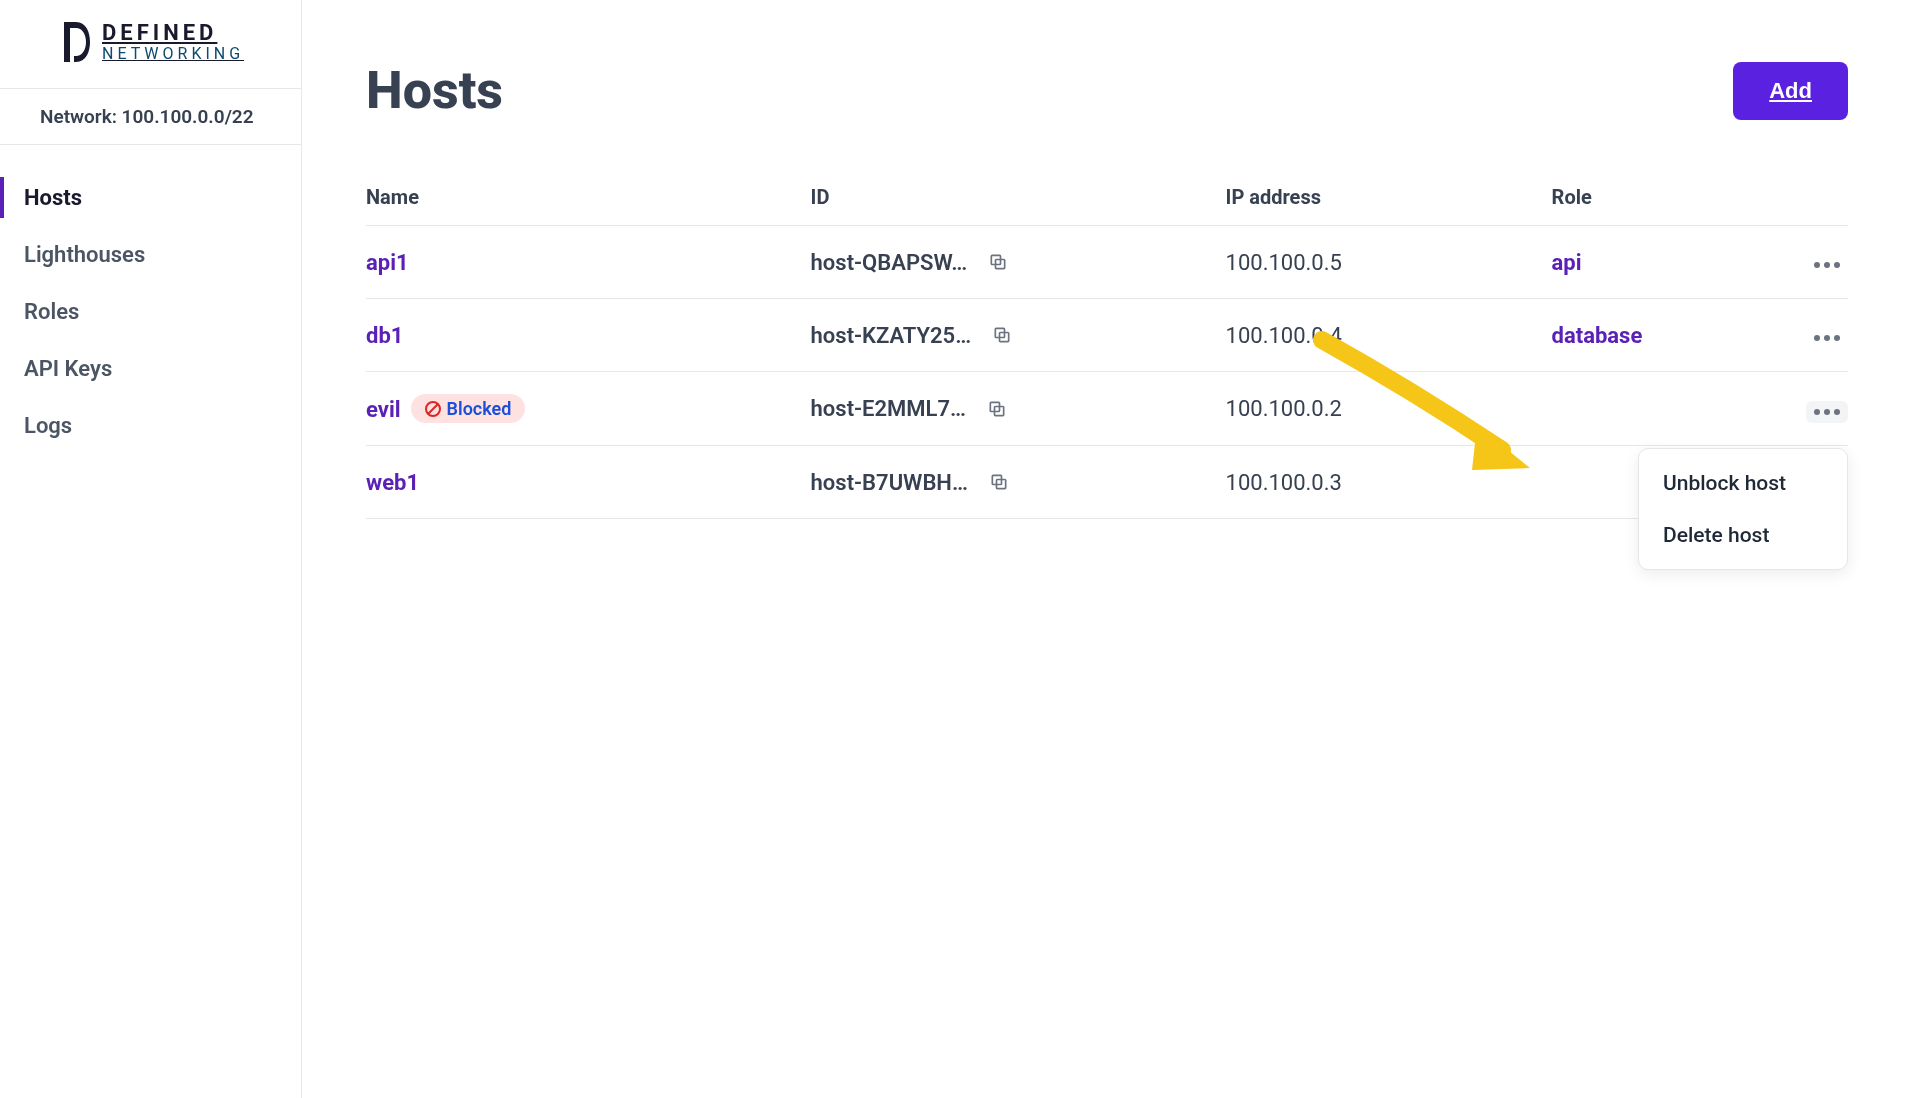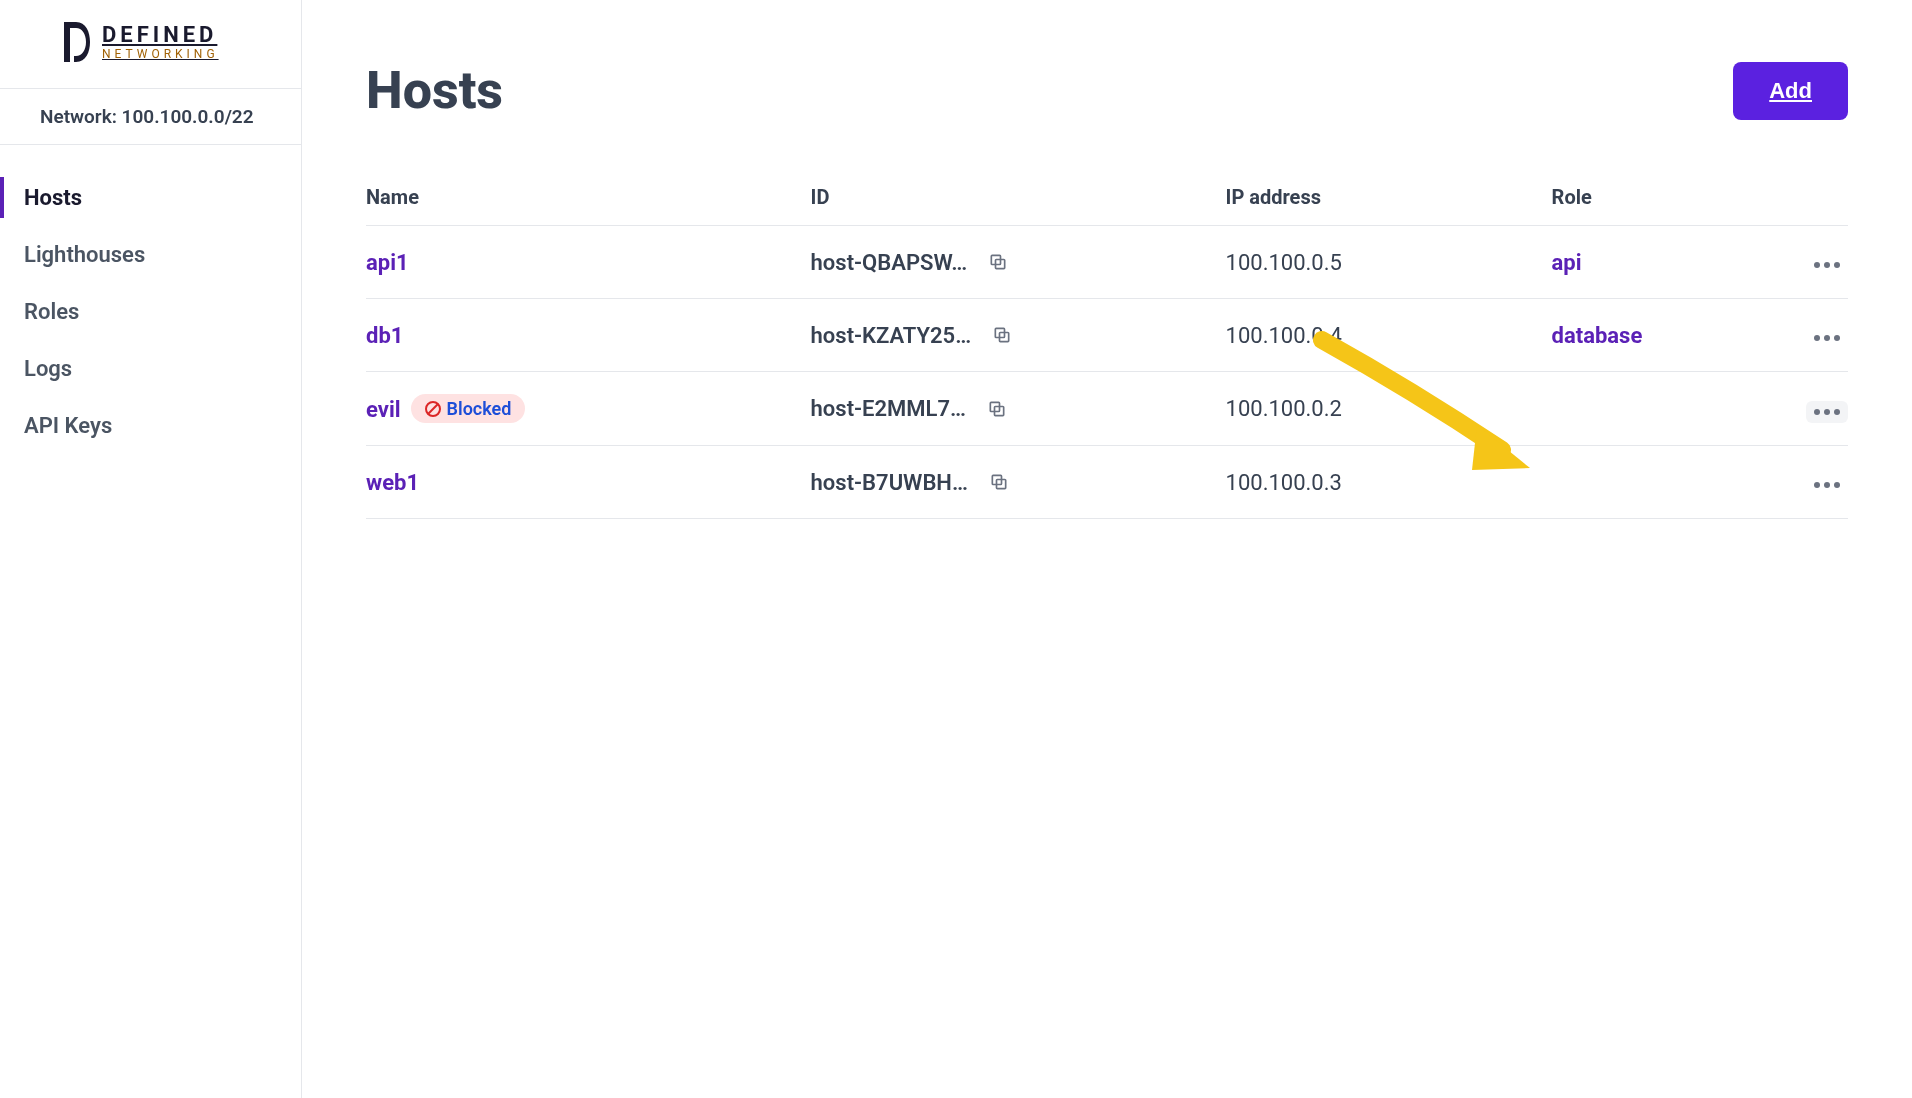--- a/index.html
+++ b/index.html
@@ -29,23 +29,23 @@
       height: 44px;
     }
     .logo-text { display: flex; flex-direction: column; line-height: 1; }
     .logo-title {
       font-size: 22px;
       font-weight: 700;
       letter-spacing: 4px;
       color: #1a1a2e;
     }
     .logo-sub {
-      font-size: 12px;
+      font-size: 16px;
       letter-spacing: 4px;
-      color: #a16207;
+      color: #0c4a6e;
       margin-top: 2px;
     }
     .network-info {
       padding: 16px 24px 16px 40px;
       border-bottom: 1px solid #e5e7eb;
       font-size: 19px;
       font-weight: 600;
       color: #374151;
     }
     .nav { padding: 24px 0; }
@@ -229,22 +229,22 @@
           <span class="logo-title">DEFINED</span>
           <span class="logo-sub">NETWORKING</span>
         </div>
       </div>
     </div>
     <div class="network-info">Network: 100.100.0.0/22</div>
     <nav class="nav">
       <a class="nav-item active"><span>Hosts</span></a>
       <a class="nav-item"><span>Lighthouses</span></a>
       <a class="nav-item"><span>Roles</span></a>
+      <a class="nav-item"><span>API Keys</span></a>
       <a class="nav-item"><span>Logs</span></a>
-      <a class="nav-item"><span>API Keys</span></a>
     </nav>
   </aside>
 
   <main class="main">
     <div class="page-header">
       <h1 class="page-title">Hosts</h1>
       <button class="add-btn">Add</button>
     </div>
 
     <table class="table">
@@ -346,14 +346,18 @@
               </button></td>
   </tr>
         </tbody>
     </table>
 
     <svg class="arrow" width="240" height="160" viewBox="0 0 240 160">
       <path d="M 10 10 Q 100 60 190 120" stroke="#f5c518" stroke-width="18" fill="none" stroke-linecap="round"></path>
       <path d="M 165 95 L 218 138 L 160 140 Z" fill="#f5c518"></path>
     </svg>
 
+    <div class="dropdown">
+      <div class="dropdown-item">Unblock host</div>
+      <div class="dropdown-item">Delete host</div>
+    </div>
   </main>
 </div>
 
 </body></html>

